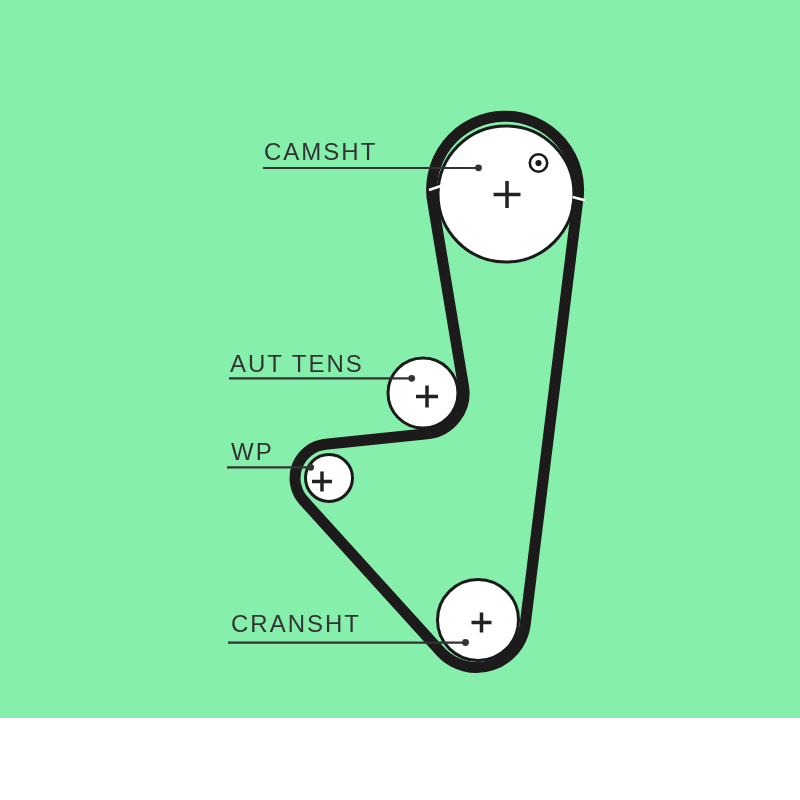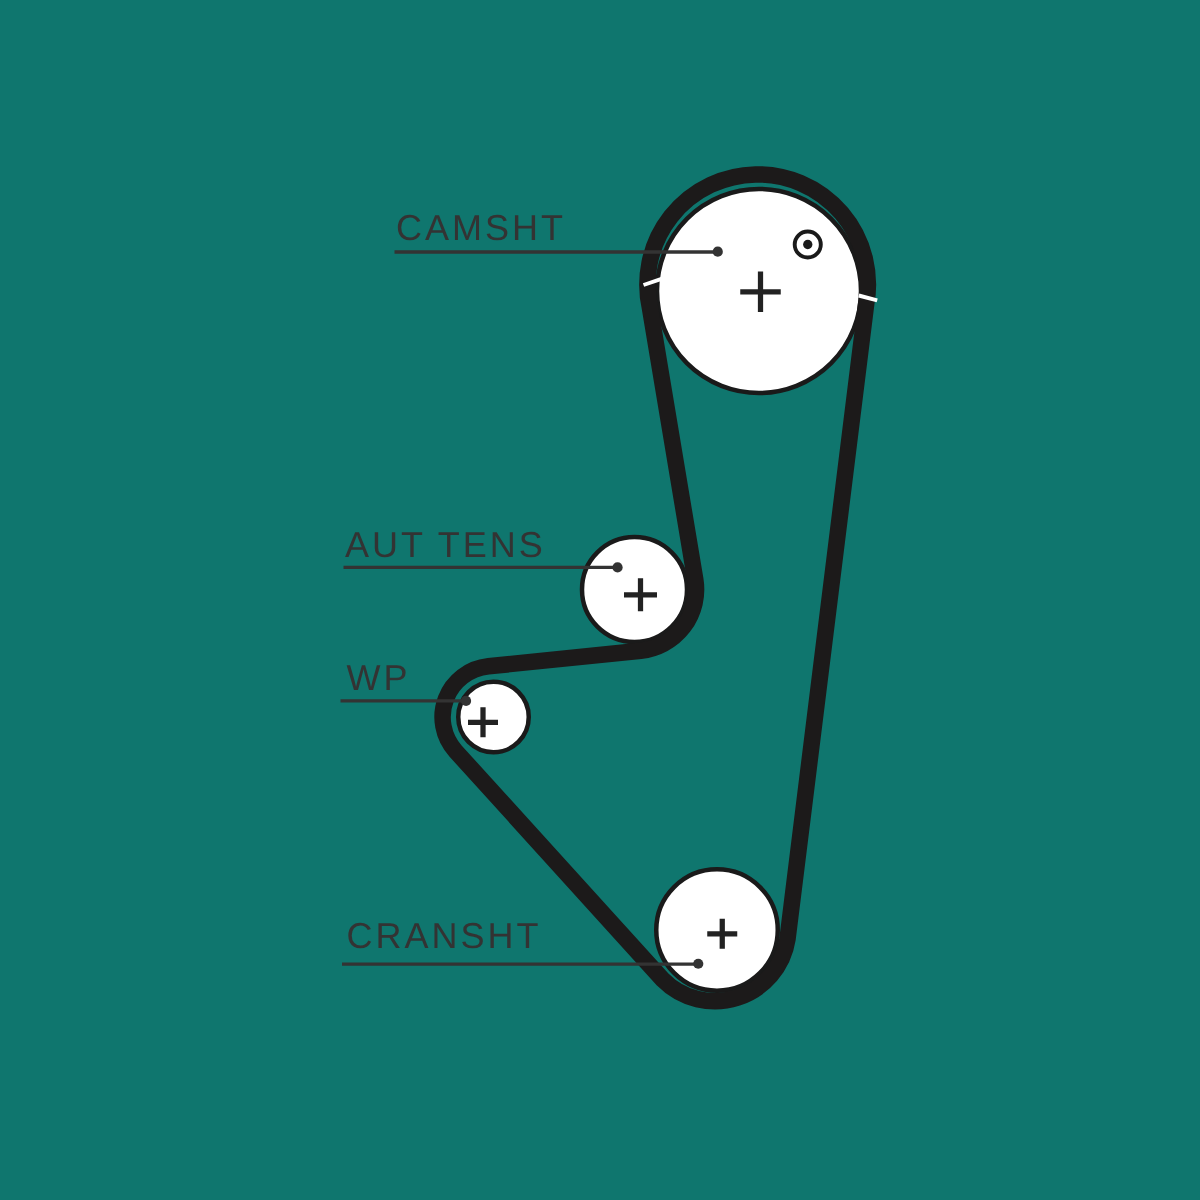--- a/index.html
+++ b/index.html
@@ -6,22 +6,22 @@
     margin: 0;
     padding: 0;
     width: 800px;
     height: 800px;
     background: #ffffff;
     font-family: "Liberation Sans", sans-serif;
   }
   .stage {
     position: relative;
     width: 800px;
-    height: 800px;
-    background: #0f766e;
+    height: 718px;
+    background: #86efac;
     overflow: hidden;
   }
   svg { display: block; }
   .pulley-circle {
     fill: #ffffff;
     stroke: #1a1a1a;
     stroke-width: 3;
   }
   .belt {
     fill: none;

